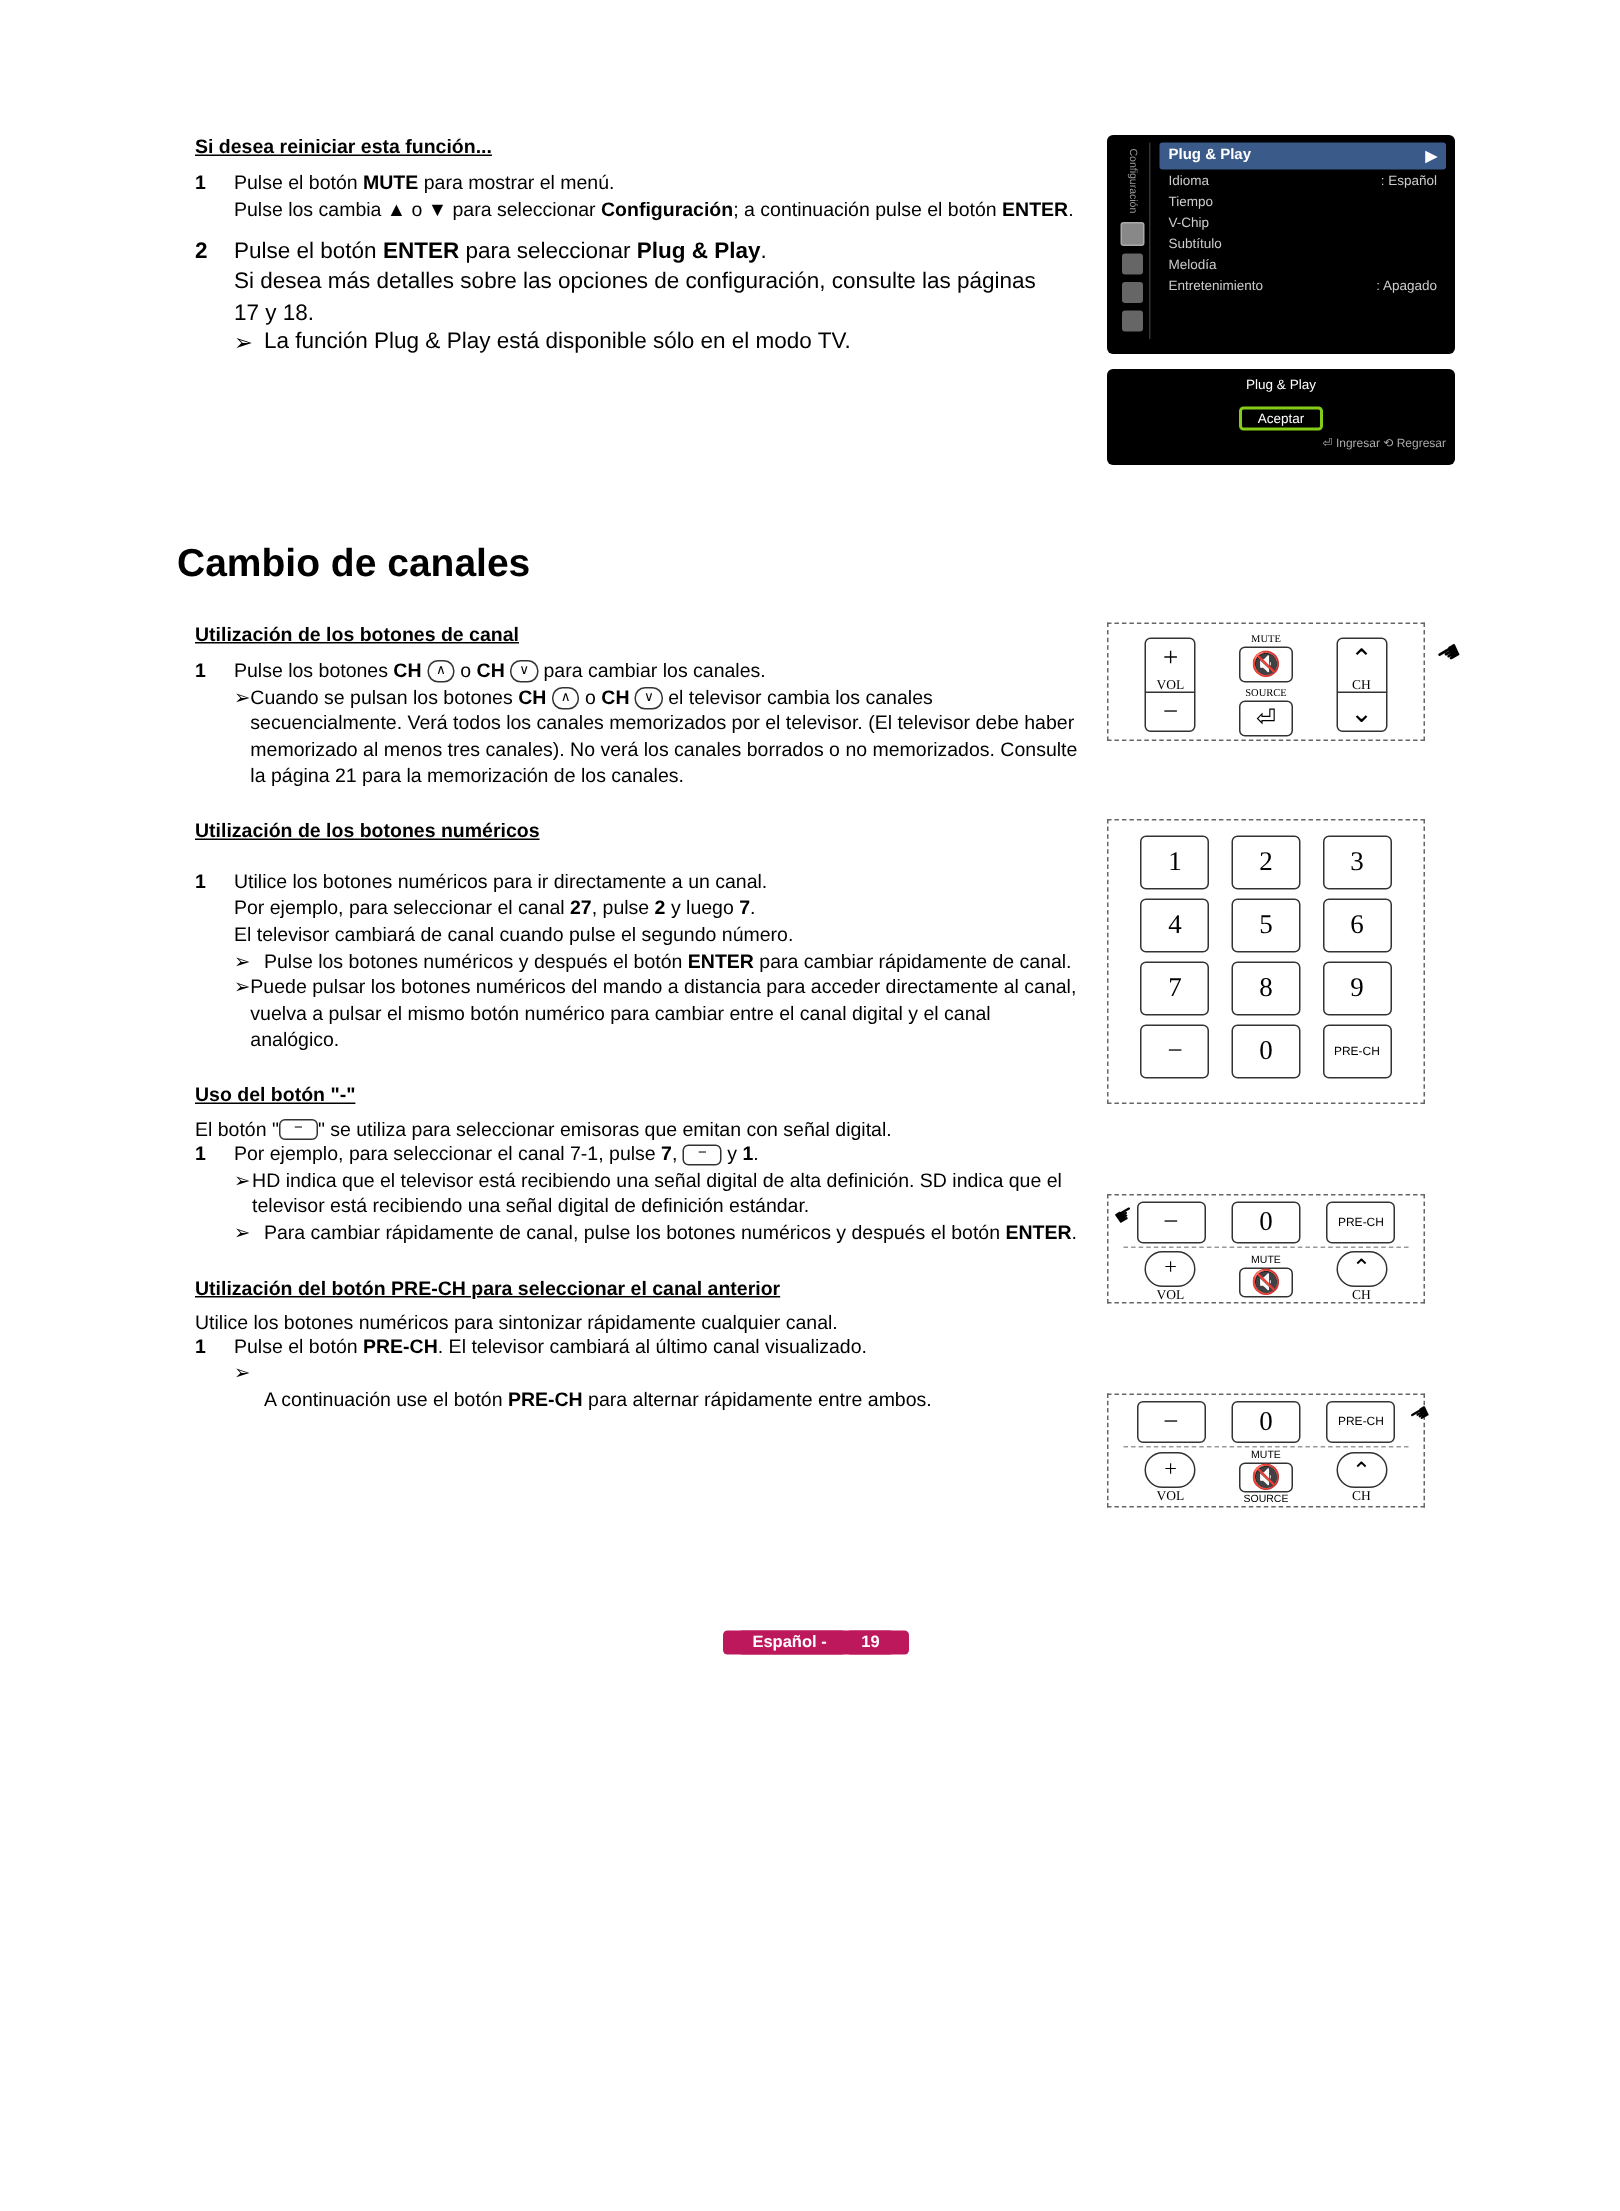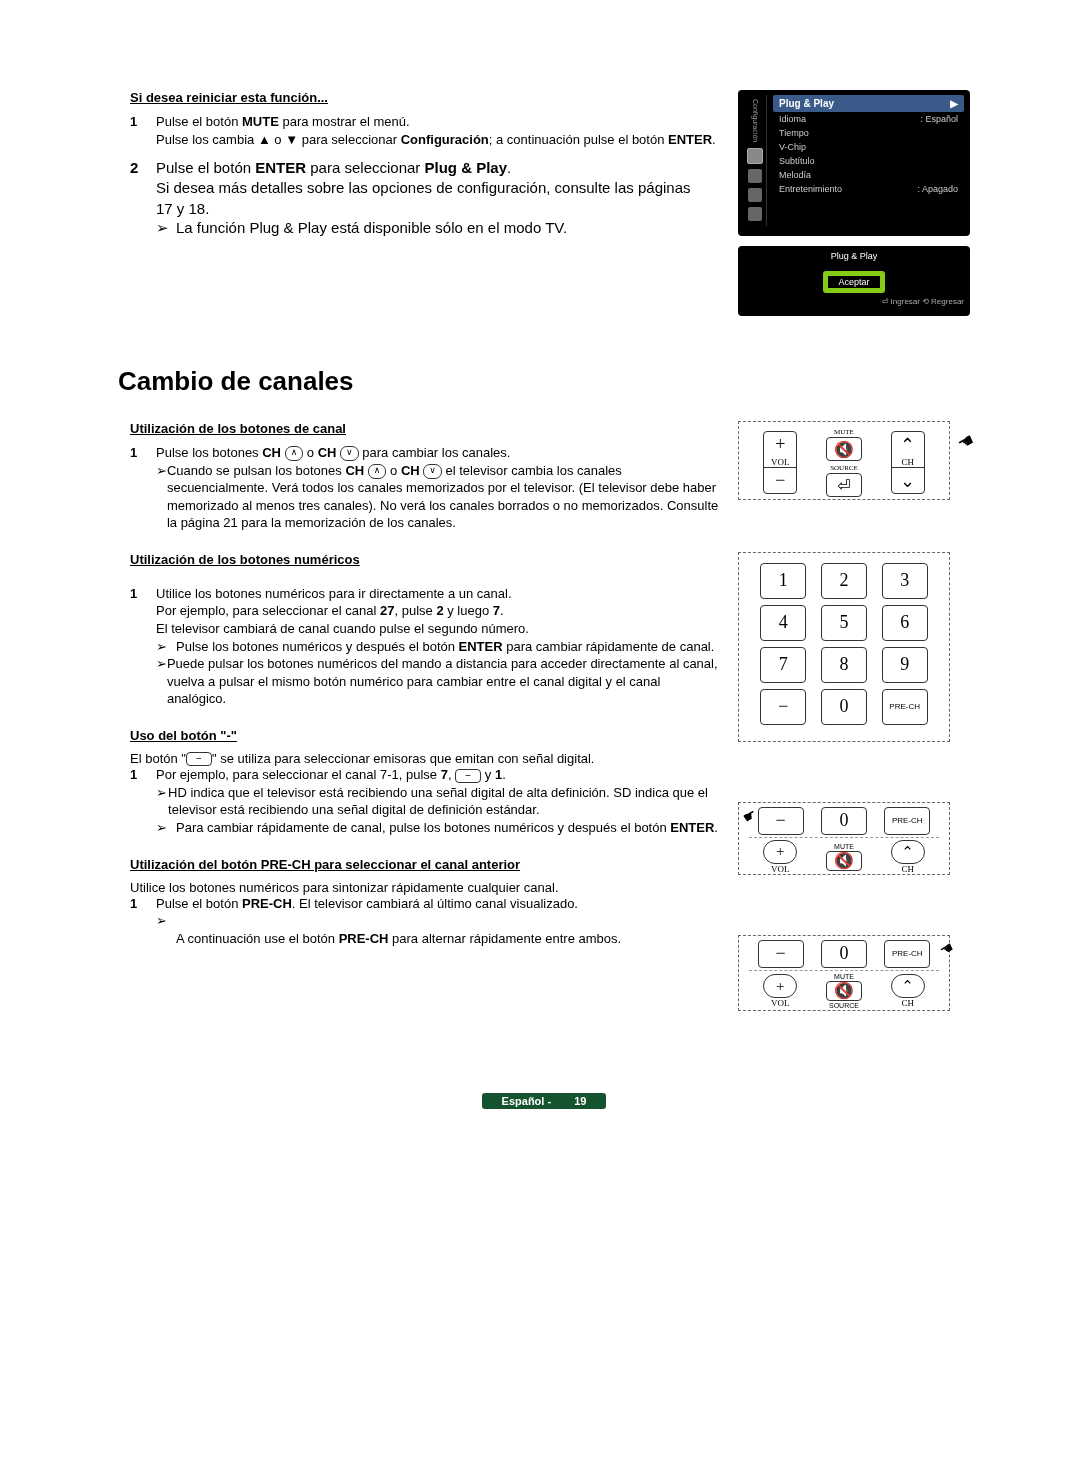--- a/index.html
+++ b/index.html
@@ -105,21 +105,21 @@
   }
   .osd2-msg {
     background: #333;
     padding: 6px;
     font-size: 8px;
     color: #ddd;
     border-radius: 2px;
   }
   .osd2-btn {
     display: inline-block;
-    border: 5px solid #84cc16;
+    border: 2px solid #84cc16;
     border-radius: 3px;
     padding: 1px 10px;
     font-size: 9px;
     margin-top: 6px;
   }
   .osd2-center { text-align: center; }
   .osd2-footer {
     text-align: right;
     font-size: 8px;
     color: #aaa;
@@ -176,21 +176,21 @@
     width: 24px;
     vertical-align: middle;
     position: relative;
   }
   .inline-key-wide::after { content:"−"; position:absolute; left:50%; top:50%; transform:translate(-50%,-55%); font-size:10px; }
   .footer-pill {
     text-align: center;
     margin-top: 80px;
   }
   .footer-pill span {
-    background: #14532d;
+    background: #be185d;
     color: #fff;
     padding: 2px 10px;
     border-radius: 3px;
     font-size: 11px;
     font-weight: bold;
   }
   .spacer-sm { height: 10px; }
   .spacer-md { height: 20px; }
   .hand-pointer {
     position: absolute;

